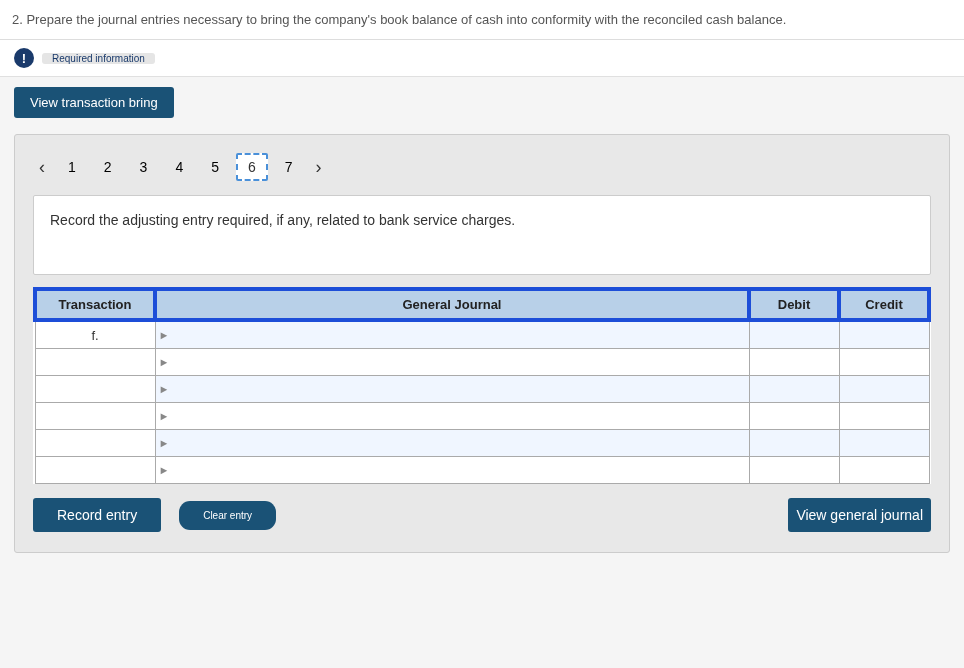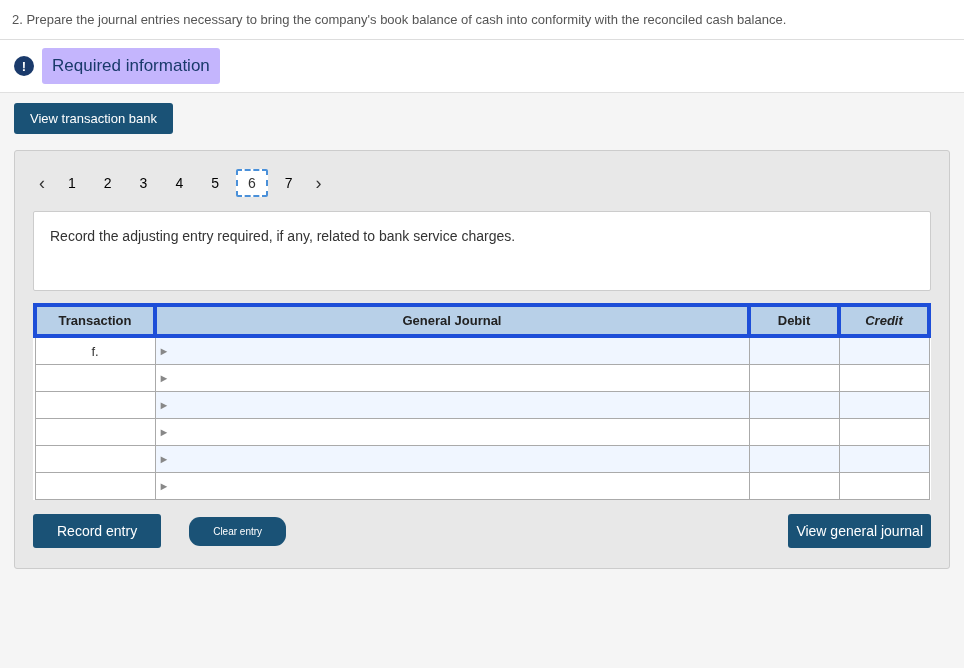--- a/index.html
+++ b/index.html
@@ -34,25 +34,25 @@
       height: 20px;
       background: #1a3a6b;
       color: #fff;
       border-radius: 50%;
       font-weight: bold;
       font-size: 13px;
       margin-right: 8px;
       flex-shrink: 0;
     }
     .required-info-label {
-      background: #c4b5fd;
+      background: #e5e5e5;
       color: #1a3a6b;
-      padding: 8px 10px;
-      border-radius: 3px;
-      font-size: 17px;
+      padding: 0 10px;
+      border-radius: 3px;
+      font-size: 10px;
       font-weight: 500;
     }
     .view-transaction-btn {
       margin: 10px 14px;
       background: #1a5276;
       color: #fff;
       border: none;
       padding: 8px 16px;
       font-size: 13px;
       cursor: pointer;
@@ -126,21 +126,21 @@
       border: 4px solid #1d4ed8;
       padding: 6px 10px;
       font-size: 13px;
       font-weight: 600;
       text-align: center;
       color: #222;
     }
     .journal-table th.col-transaction { width: 120px; }
     .journal-table th.col-general { }
     .journal-table th.col-debit { width: 90px; }
-    .journal-table th.col-credit { width: 90px; font-style: italic; }
+    .journal-table th.col-credit { width: 90px; }
 
     .journal-table td {
       border: 1px solid #aaa;
       padding: 0;
       height: 26px;
     }
     .journal-table td.transaction-cell {
       text-align: center;
       font-size: 13px;
       padding: 4px;
@@ -173,21 +173,21 @@
       color: #888;
       font-size: 11px;
       padding-left: 3px;
       flex-shrink: 0;
     }
 
     .bottom-buttons {
       display: flex;
       align-items: center;
       margin-top: 14px;
-      gap: 28px;
+      gap: 18px;
     }
     .btn-record {
       background: #1a5276;
       color: #fff;
       border: none;
       padding: 9px 24px;
       font-size: 14px;
       cursor: pointer;
       border-radius: 3px;
     }
@@ -218,21 +218,21 @@
 
 <div class="top-bar">
   <span>2. Prepare the journal entries necessary to bring the company's book balance of cash into conformity with the reconciled cash balance.</span>
 </div>
 
 <div class="required-info-bar">
   <span class="exclamation-icon">!</span>
   <span class="required-info-label">Required information</span>
 </div>
 
-<button class="view-transaction-btn">View transaction bank</button>
+<button class="view-transaction-btn">View transaction bring</button>
 
 <div class="worksheet-container">
 
   <div class="pagination-row">
     <button class="page-arrow">‹</button>
     <button class="page-num">1</button>
     <button class="page-num">2</button>
     <button class="page-num">3</button>
     <button class="page-num">4</button>
     <button class="page-num">5</button>

